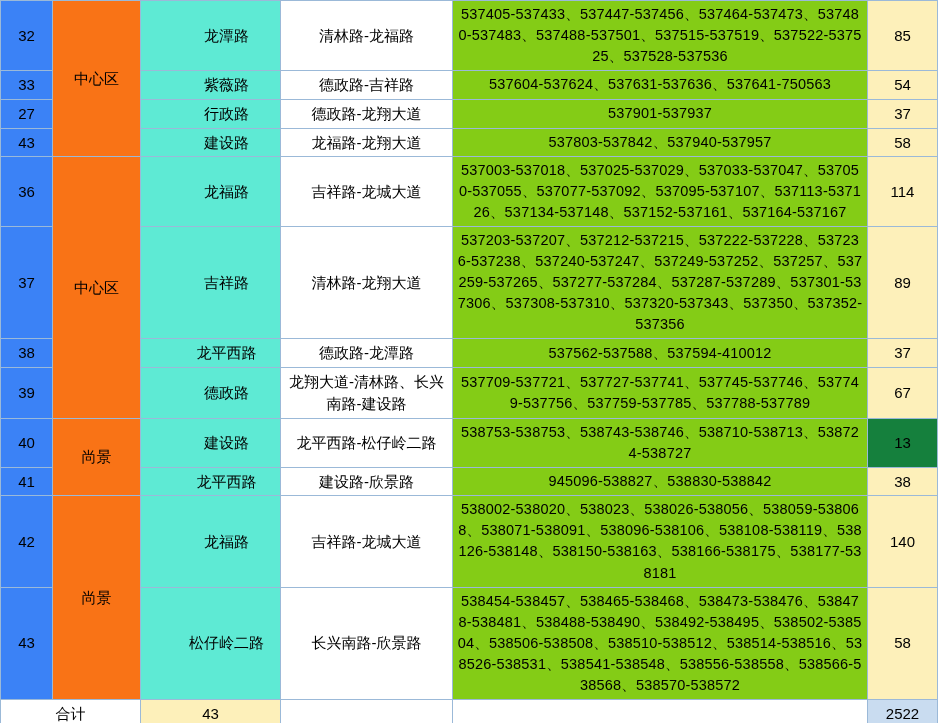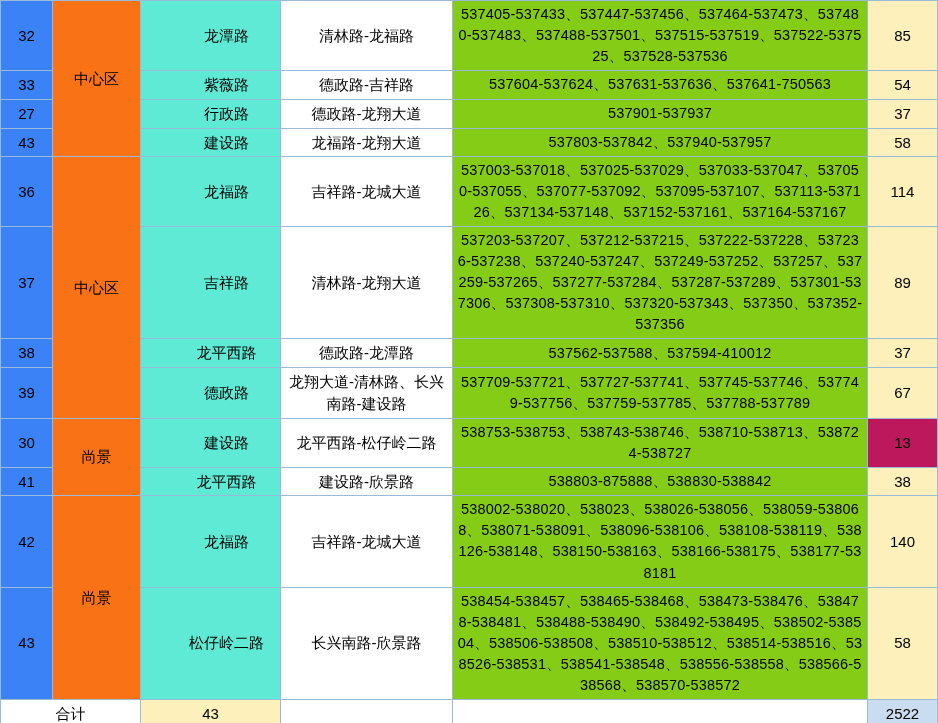--- a/index.html
+++ b/index.html
@@ -22,21 +22,21 @@
     line-height:1.45;
     padding:3px 4px;
     word-break:break-all;
   }
   .c-idx{width:52px;background:#3b82f6;}
   .c-area{width:88px;background:#f97316;}
   .c-road{width:140px;background:#5eead4;padding-left:36px;}
   .c-seg{width:172px;background:#ffffff;}
   .c-nums{background:#84cc16;font-size:14.5px;letter-spacing:.2px;}
   .c-cnt{width:70px;background:#fdf0ba;}
-  .c-cnt.alert{background:#be185d;}
+  .c-cnt.alert{background:#15803d;}
   .total-idx{background:#ffffff;}
   .total-val{background:#fdf0ba;}
   .total-blank{background:#ffffff;}
   .total-sum{background:#c9dcf0;}
 </style>
 </head>
 <body>
 
 <table>
   <colgroup>
@@ -100,32 +100,32 @@
         <td class="c-cnt">37</td>
       </tr>
       <tr>
         <td class="c-idx">39</td>
         <td class="c-road">德政路</td>
         <td class="c-seg">龙翔大道-清林路、长兴南路-建设路</td>
         <td class="c-nums">537709-537721、537727-537741、537745-537746、537749-537756、537759-537785、537788-537789</td>
         <td class="c-cnt">67</td>
       </tr>
       <tr>
-        <td class="c-idx">30</td>
+        <td class="c-idx">40</td>
         <td class="c-area" rowspan="2">尚景</td>
         <td class="c-road">建设路</td>
         <td class="c-seg">龙平西路-松仔岭二路</td>
         <td class="c-nums">538753-538753、538743-538746、538710-538713、538724-538727</td>
         <td class="c-cnt alert">13</td>
       </tr>
       <tr>
         <td class="c-idx">41</td>
         <td class="c-road">龙平西路</td>
         <td class="c-seg">建设路-欣景路</td>
-        <td class="c-nums">538803-875888、538830-538842</td>
+        <td class="c-nums">945096-538827、538830-538842</td>
         <td class="c-cnt">38</td>
       </tr>
       <tr>
         <td class="c-idx">42</td>
         <td class="c-area" rowspan="2">尚景</td>
         <td class="c-road">龙福路</td>
         <td class="c-seg">吉祥路-龙城大道</td>
         <td class="c-nums">538002-538020、538023、538026-538056、538059-538068、538071-538091、538096-538106、538108-538119、538126-538148、538150-538163、538166-538175、538177-538181</td>
         <td class="c-cnt">140</td>
       </tr>

